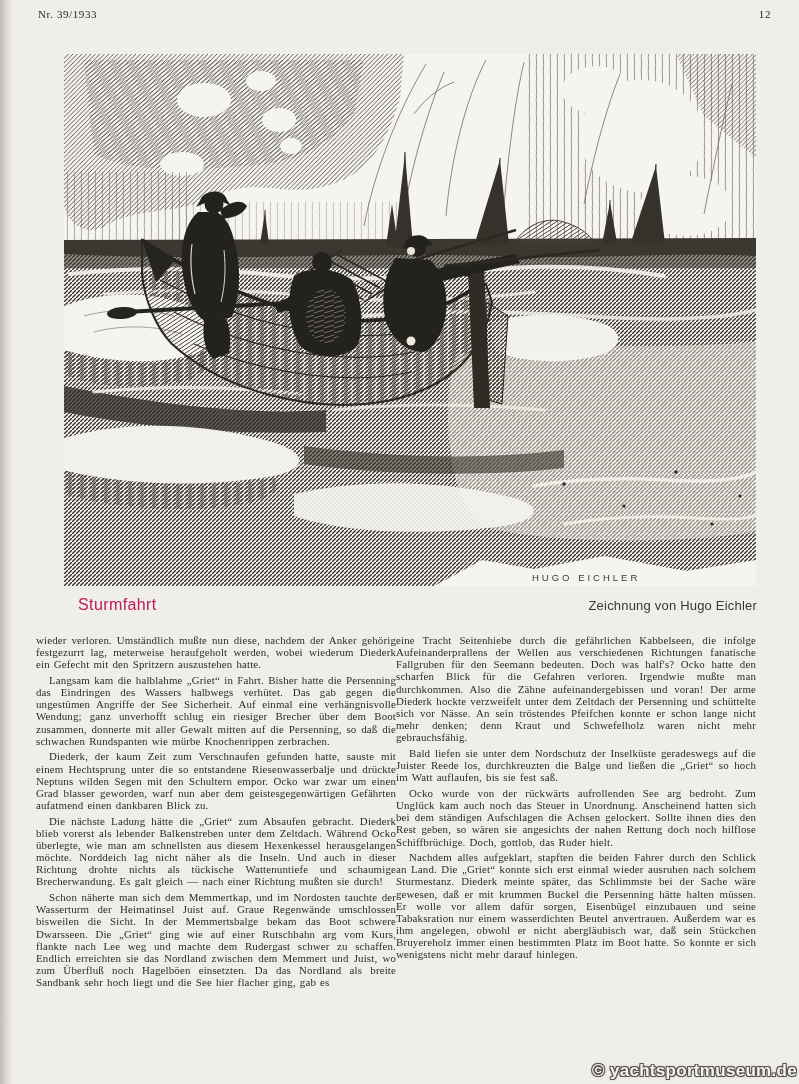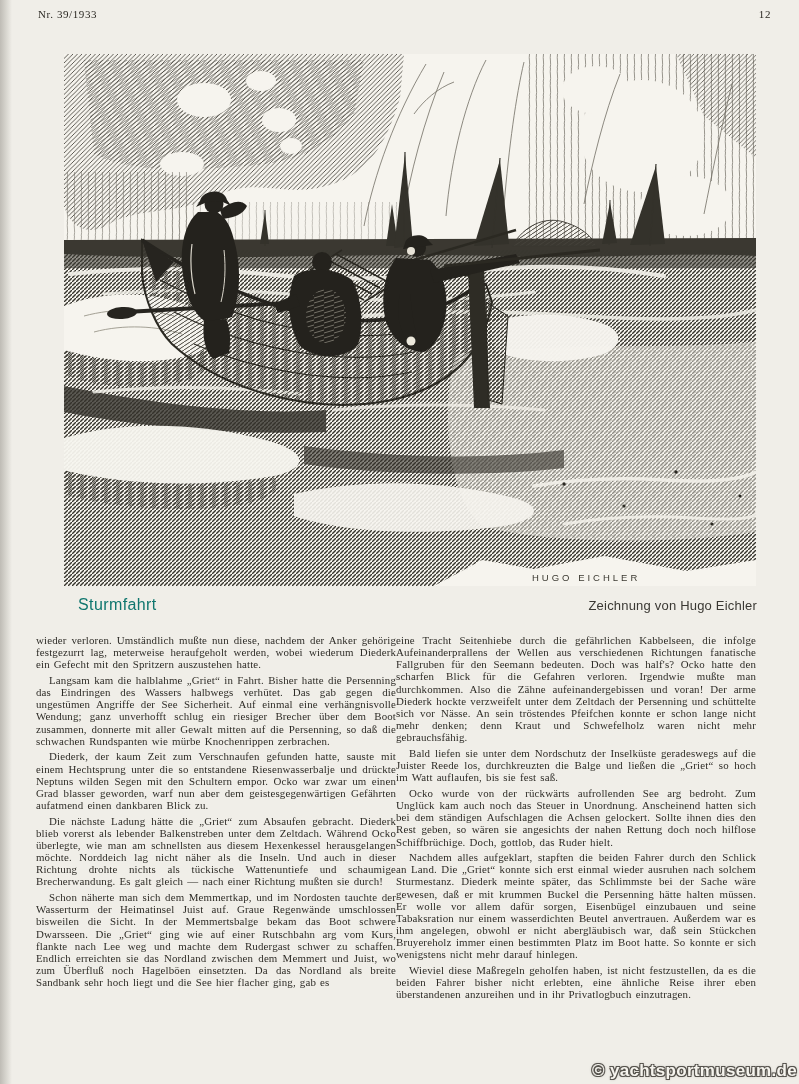--- a/index.html
+++ b/index.html
@@ -23,21 +23,21 @@
     position:absolute;left:64px;top:54px;width:692px;height:532px;
     background:#3b82f6;
   }
   .figure-wrap svg{display:block;width:692px;height:532px;}
   .caption-row{
     position:absolute;left:78px;top:596px;right:42px;
     display:flex;justify-content:space-between;align-items:baseline;
   }
   .fig-title{
     font-family:"Liberation Sans", sans-serif;
-    font-size:16px;letter-spacing:.4px;color:#0f766e;
+    font-size:16px;letter-spacing:.4px;color:#be185d;
   }
   .fig-credit{
     font-family:"Liberation Sans", sans-serif;
     font-size:13px;color:#3a3833;letter-spacing:.2px;
   }
   .article{
     position:absolute;left:36px;top:634px;width:732px;
     display:flex;gap:0;
   }
   .col{width:360px;}
@@ -283,17 +283,16 @@
     <p>Langsam kam die halblahme „Griet“ in Fahrt. Bisher hatte die Persenning das Eindringen des Wassers halbwegs verhütet. Das gab gegen die ungestümen Angriffe der See Sicherheit. Auf einmal eine verhängnisvolle Wendung; ganz unverhofft schlug ein riesiger Brecher über dem Boot zusammen, donnerte mit aller Gewalt mitten auf die Persenning, so daß die schwachen Rundspanten wie mürbe Knochenrippen zerbrachen.</p>
     <p>Diederk, der kaum Zeit zum Verschnaufen gefunden hatte, sauste mit einem Hechtsprung unter die so entstandene Riesenwasserbalje und drückte Neptuns wilden Segen mit den Schultern empor. Ocko war zwar um einen Grad blasser geworden, warf nun aber dem geistesgegenwärtigen Gefährten aufatmend einen dankbaren Blick zu.</p>
     <p>Die nächste Ladung hätte die „Griet“ zum Absaufen gebracht. Diederk blieb vorerst als lebender Balkenstreben unter dem Zeltdach. Während Ocko überlegte, wie man am schnellsten aus diesem Hexenkessel herausgelangen möchte. Norddeich lag nicht näher als die Inseln. Und auch in dieser Richtung drohte nichts als tückische Wattenuntiefe und schaumige Brecherwandung. Es galt gleich — nach einer Richtung mußten sie durch!</p>
     <p>Schon näherte man sich dem Memmertkap, und im Nordosten tauchte der Wasserturm der Heimatinsel Juist auf. Graue Regenwände umschlossen bisweilen die Sicht. In der Memmertsbalge bekam das Boot schwere Dwarsseen. Die „Griet“ ging wie auf einer Rutschbahn arg vom Kurs, flankte nach Lee weg und machte dem Rudergast schwer zu schaffen. Endlich erreichten sie das Nordland zwischen dem Memmert und Juist, wo zum Überfluß noch Hagelböen einsetzten. Da das Nordland als breite Sandbank sehr hoch liegt und die See hier flacher ging, gab es</p>
   </div>
   <div class="col">
     <p class="cont">eine Tracht Seitenhiebe durch die gefährlichen Kabbelseen, die infolge Aufeinanderprallens der Wellen aus verschiedenen Richtungen fanatische Fallgruben für den Seemann bedeuten. Doch was half's? Ocko hatte den scharfen Blick für die Gefahren verloren. Irgendwie mußte man durchkommen. Also die Zähne aufeinandergebissen und voran! Der arme Diederk hockte verzweifelt unter dem Zeltdach der Persenning und schüttelte sich vor Nässe. An sein tröstendes Pfeifchen konnte er schon lange nicht mehr denken; denn Kraut und Schwefelholz waren nicht mehr gebrauchsfähig.</p>
     <p>Bald liefen sie unter dem Nordschutz der Inselküste geradeswegs auf die Juister Reede los, durchkreuzten die Balge und ließen die „Griet“ so hoch im Watt auflaufen, bis sie fest saß.</p>
     <p>Ocko wurde von der rückwärts aufrollenden See arg bedroht. Zum Unglück kam auch noch das Steuer in Unordnung. Anscheinend hatten sich bei dem ständigen Aufschlagen die Achsen gelockert. Sollte ihnen dies den Rest geben, so wären sie angesichts der nahen Rettung doch noch hilflose Schiffbrüchige. Doch, gottlob, das Ruder hielt.</p>
     <p>Nachdem alles aufgeklart, stapften die beiden Fahrer durch den Schlick an Land. Die „Griet“ konnte sich erst einmal wieder ausruhen nach solchem Sturmestanz. Diederk meinte später, das Schlimmste bei der Sache wäre gewesen, daß er mit krummen Buckel die Persenning hätte halten müssen. Er wolle vor allem dafür sorgen, Eisenbügel einzubauen und seine Tabaksration nur einem wasserdichten Beutel anvertrauen. Außerdem war es ihm angelegen, obwohl er nicht abergläubisch war, daß sein Stückchen Bruyereholz immer einen bestimmten Platz im Boot hatte. So konnte er sich wenigstens nicht mehr darauf hinlegen.</p>
-    <p>Wieviel diese Maßregeln geholfen haben, ist nicht festzustellen, da es die beiden Fahrer bisher nicht erlebten, eine ähnliche Reise ihrer eben überstandenen anzureihen und in ihr Privatlogbuch einzutragen.</p>
   </div>
 </div>
 
 <div class="watermark">© yachtsportmuseum.de</div>
 
 </body></html>

